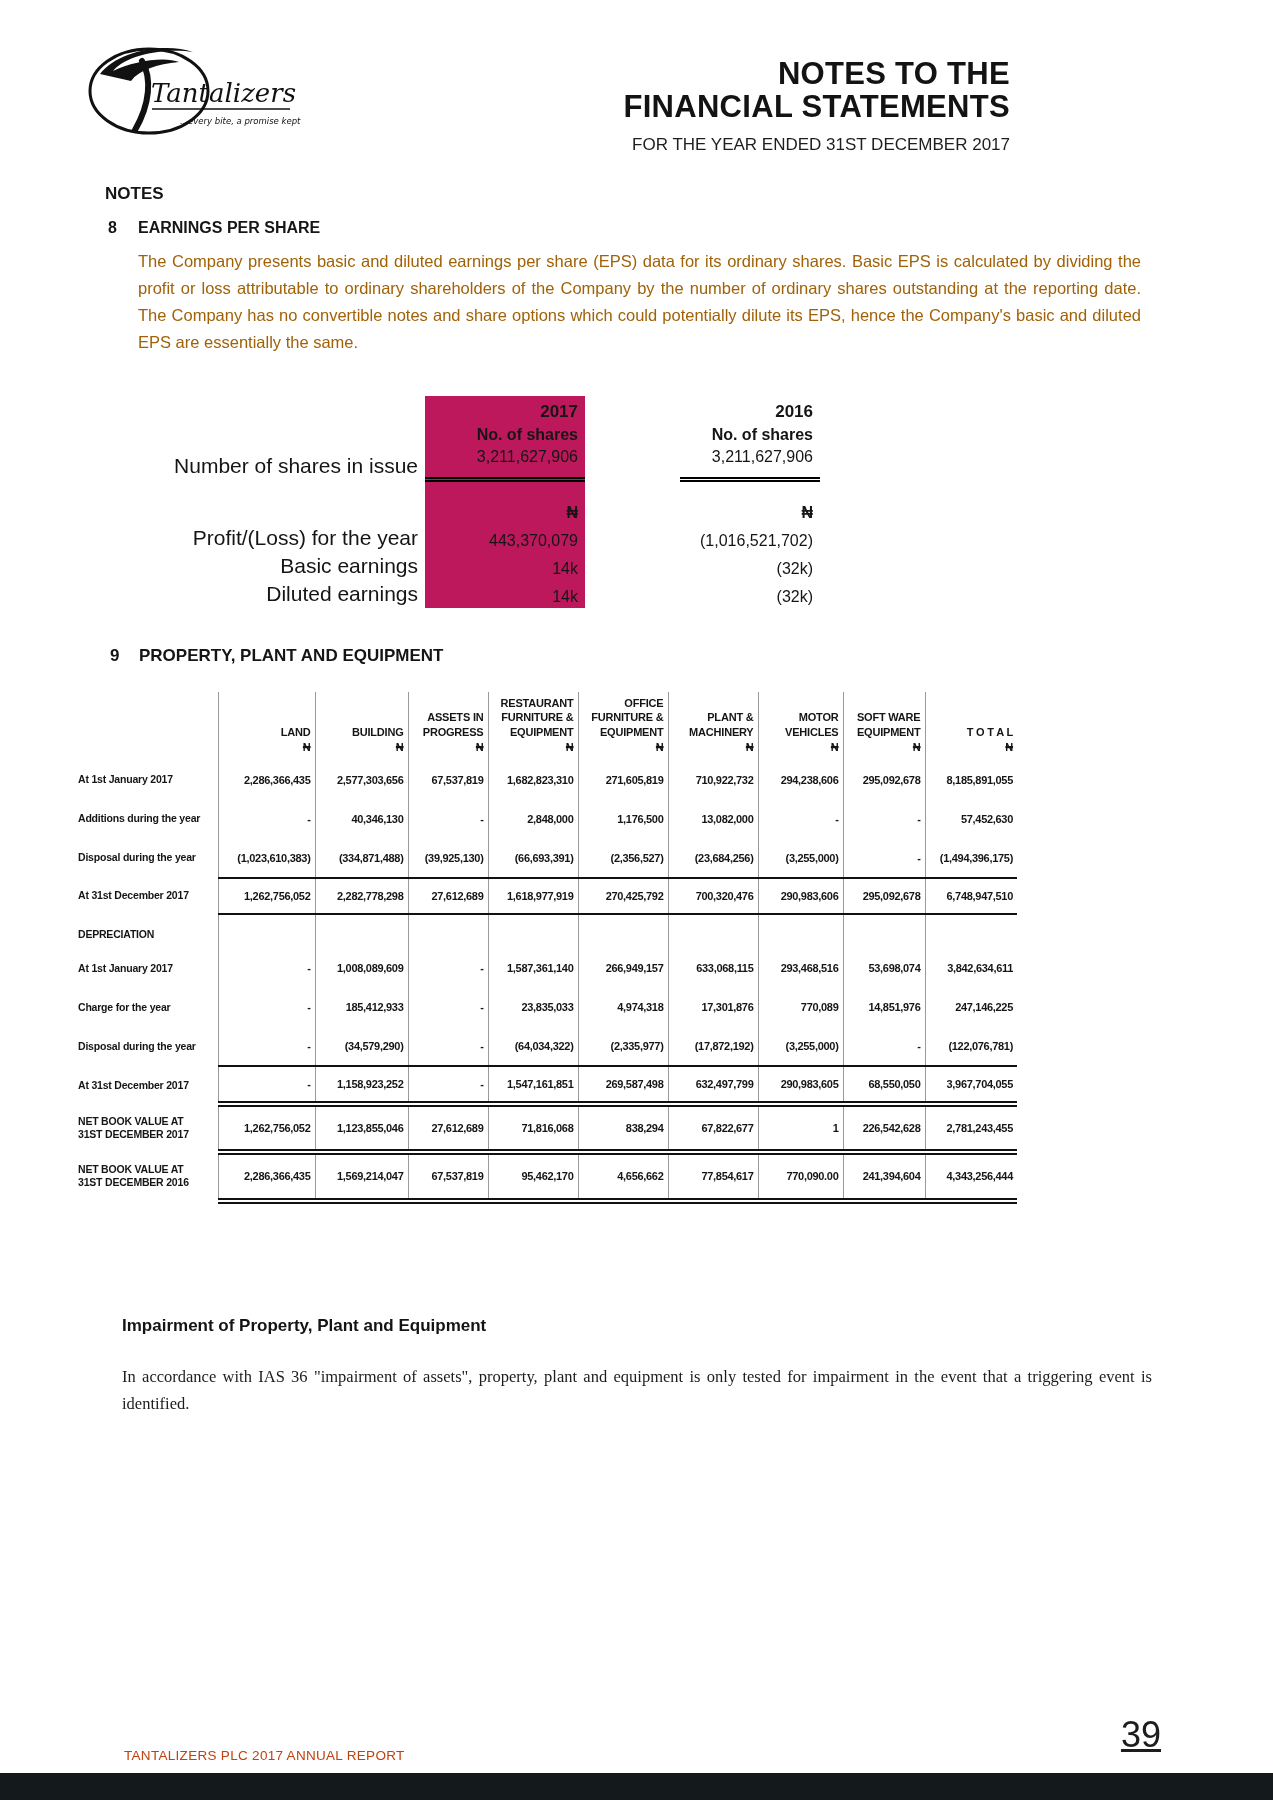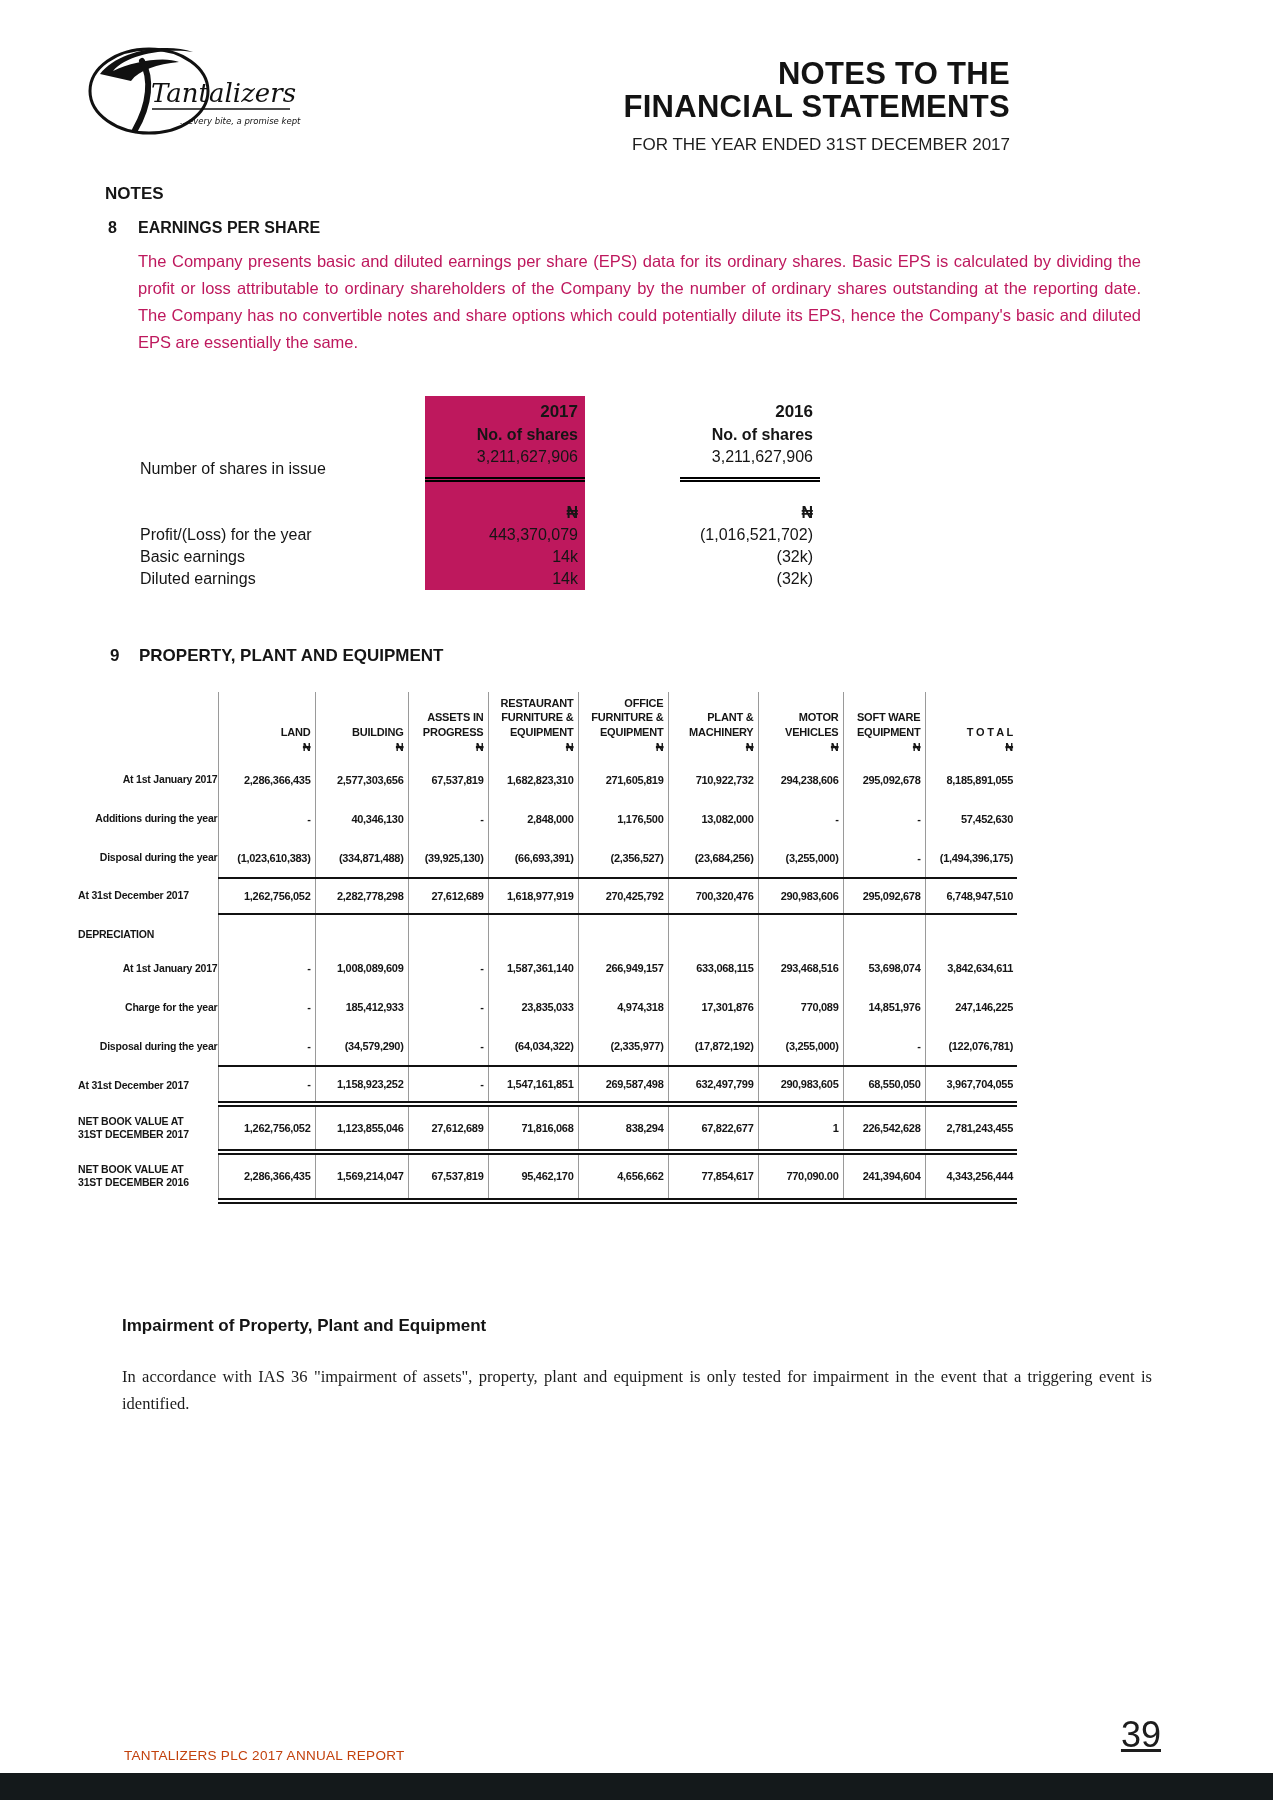--- a/index.html
+++ b/index.html
@@ -18,27 +18,27 @@
   .t2 { font-size:17px; margin-top:11px; color:#1e1e1e; }
 
   .notes-h { position:absolute; left:105px; top:184px; font-size:17px; font-weight:bold; }
 
   
   .sec8 { position:absolute; left:108px; top:219px; width:1040px; }
   .sec-head { display:flex; font-size:16px; font-weight:bold; color:#161616; }
   .sec-head .sec-num { width:30px; font-size:16px; }
   .sec8 .body {
     margin:11px 0 0 30px; width:1003px;
-    font-size:16.5px; line-height:1.63; text-align:justify; color:#be185d;
+    font-size:16.5px; line-height:1.63; text-align:justify; color:#a16207;
   }
 
   
   .eps { position:absolute; left:140px; top:396px; border-collapse:collapse; font-size:16px; }
   .eps td { vertical-align:bottom; padding:2px 7px 2px 0; white-space:nowrap; }
-  .eps td.l { text-align:left; font-size:16px; }
+  .eps td.l { text-align:right; font-size:21px; }
   .eps .v { text-align:right; }
   .eps .g { background:#be185d; }
   .eps .b { font-weight:bold; }
   .eps .yr { font-weight:bold; font-size:17px; padding-top:6px; }
   .eps .dbl { border-bottom:5px double #000; padding-bottom:11px; }
   .eps tr.gap td { height:22px; }
 
   
   .sec9-head { position:absolute; left:110px; top:646px; display:flex; font-size:17px; font-weight:bold; }
   .sec9-head .sec-num { width:29px; }
@@ -54,21 +54,21 @@
   #ppe .c9{width:92px;}
   #ppe th { vertical-align:bottom; text-align:right; font-size:11px; font-weight:bold;
             line-height:1.3; padding:4px 4px 3px 12px; letter-spacing:-.2px; }
   #ppe th .cur { font-weight:bold; margin-top:1px; }
   #ppe .vline { border-left:1px solid #9a9a9a; }
   #ppe td.num { text-align:right; font-size:11px; font-weight:bold; white-space:nowrap;
                 letter-spacing:-.3px; padding-right:4px; }
   #ppe td.lbl { text-align:left; font-size:10.5px; font-weight:bold; line-height:1.25;
                 letter-spacing:-.2px; }
   #ppe tbody td { vertical-align:middle; }
-  #ppe tr.r-normal td { padding-top:13px; padding-bottom:13px;text-align:right; }
+  #ppe tr.r-normal td { padding-top:13px; padding-bottom:13px; }
   #ppe tbody tr:first-child td { padding-top:16px; }
   #ppe tr.r-section td { padding-top:14px; padding-bottom:8px; }
   #ppe tr.r-subtotal td { padding-top:11px; padding-bottom:11px; }
   #ppe tr.r-subtotal td.num { border-top:2px solid #111; border-bottom:2px solid #111; }
   #ppe tr.r-subtotal2 td { padding-top:11px; padding-bottom:11px; }
   #ppe tr.r-subtotal2 td.num { border-top:2px solid #111; border-bottom:6px double #111; }
   #ppe tr.r-nbv td { padding-top:11px; padding-bottom:11px; }
   #ppe tr.r-nbv td.num { border-bottom:6px double #111; }
 
   

